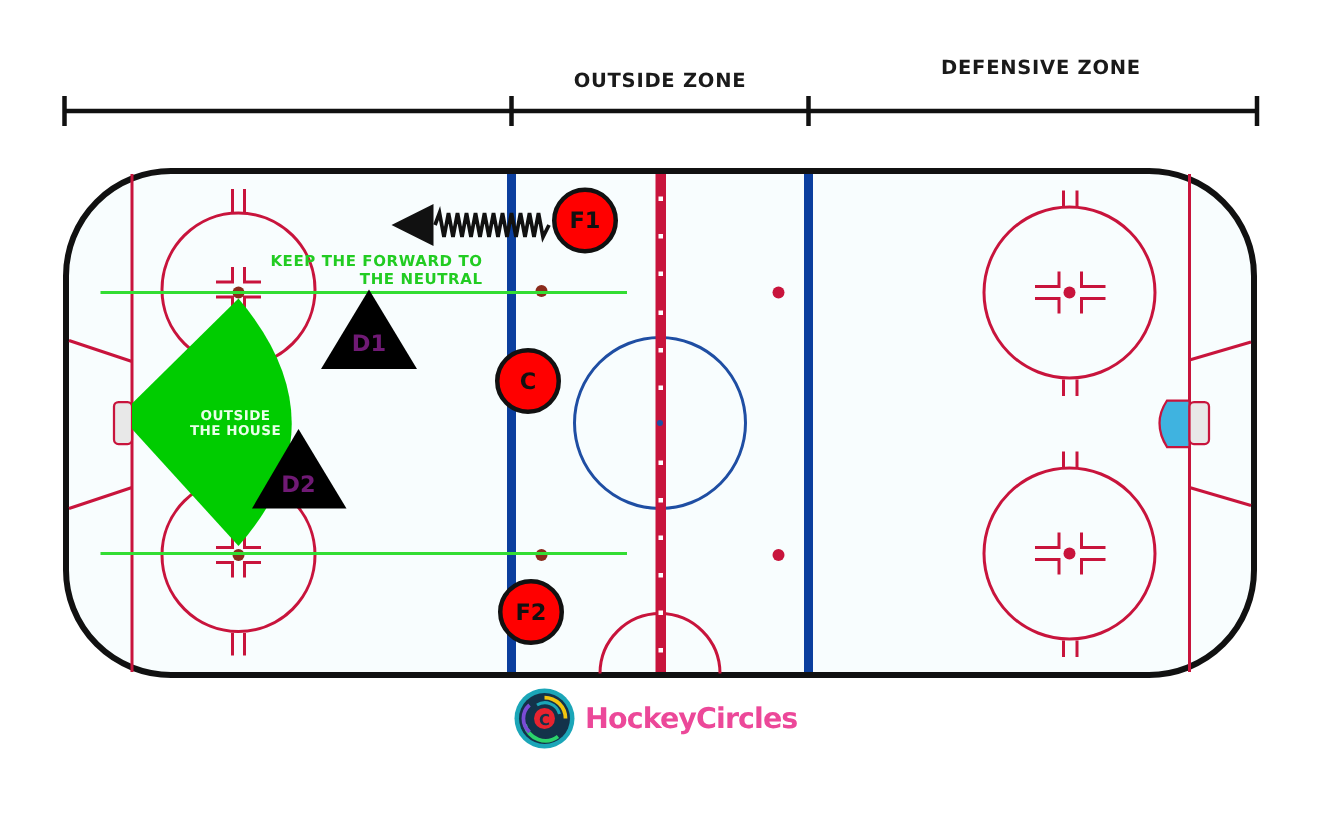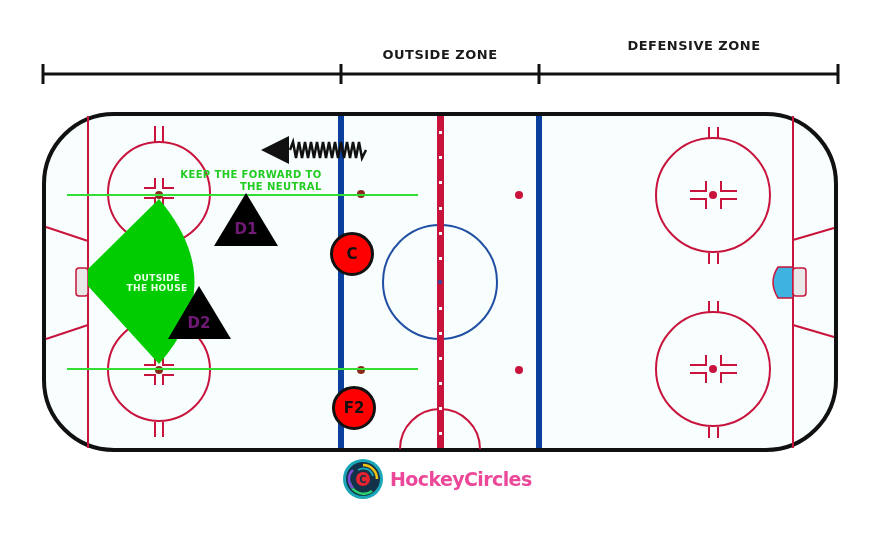--- a/index.html
+++ b/index.html
@@ -209,20 +209,21 @@
   <div class="annot annot-keep" style="left:251px; top:169px;text-align:right;">
     <div>KEEP THE FORWARD TO</div>
     <div>THE NEUTRAL</div>
   </div>
 
   <div class="annot annot-house" style="left:157px; top:273px;">
     <div>OUTSIDE</div>
     <div>THE HOUSE</div>
   </div>
 
+  <div class="player player-forward" style="left:390px; top:147px;">F1</div>
   <div class="player player-forward" style="left:352px; top:254px;">C</div>
   <div class="player player-forward" style="left:354px; top:408px;">F2</div>
 
   <div class="player player-defense" style="left:246px; top:229px;">D1</div>
   <div class="player player-defense" style="left:199px; top:323px;">D2</div>
 
   <div class="logo">
     <svg width="42" height="42" viewBox="0 0 42 42">
       <circle cx="21" cy="21" r="20" fill="#1ba6b8"></circle>
       <circle cx="21" cy="21" r="17" fill="#13324a"></circle>

